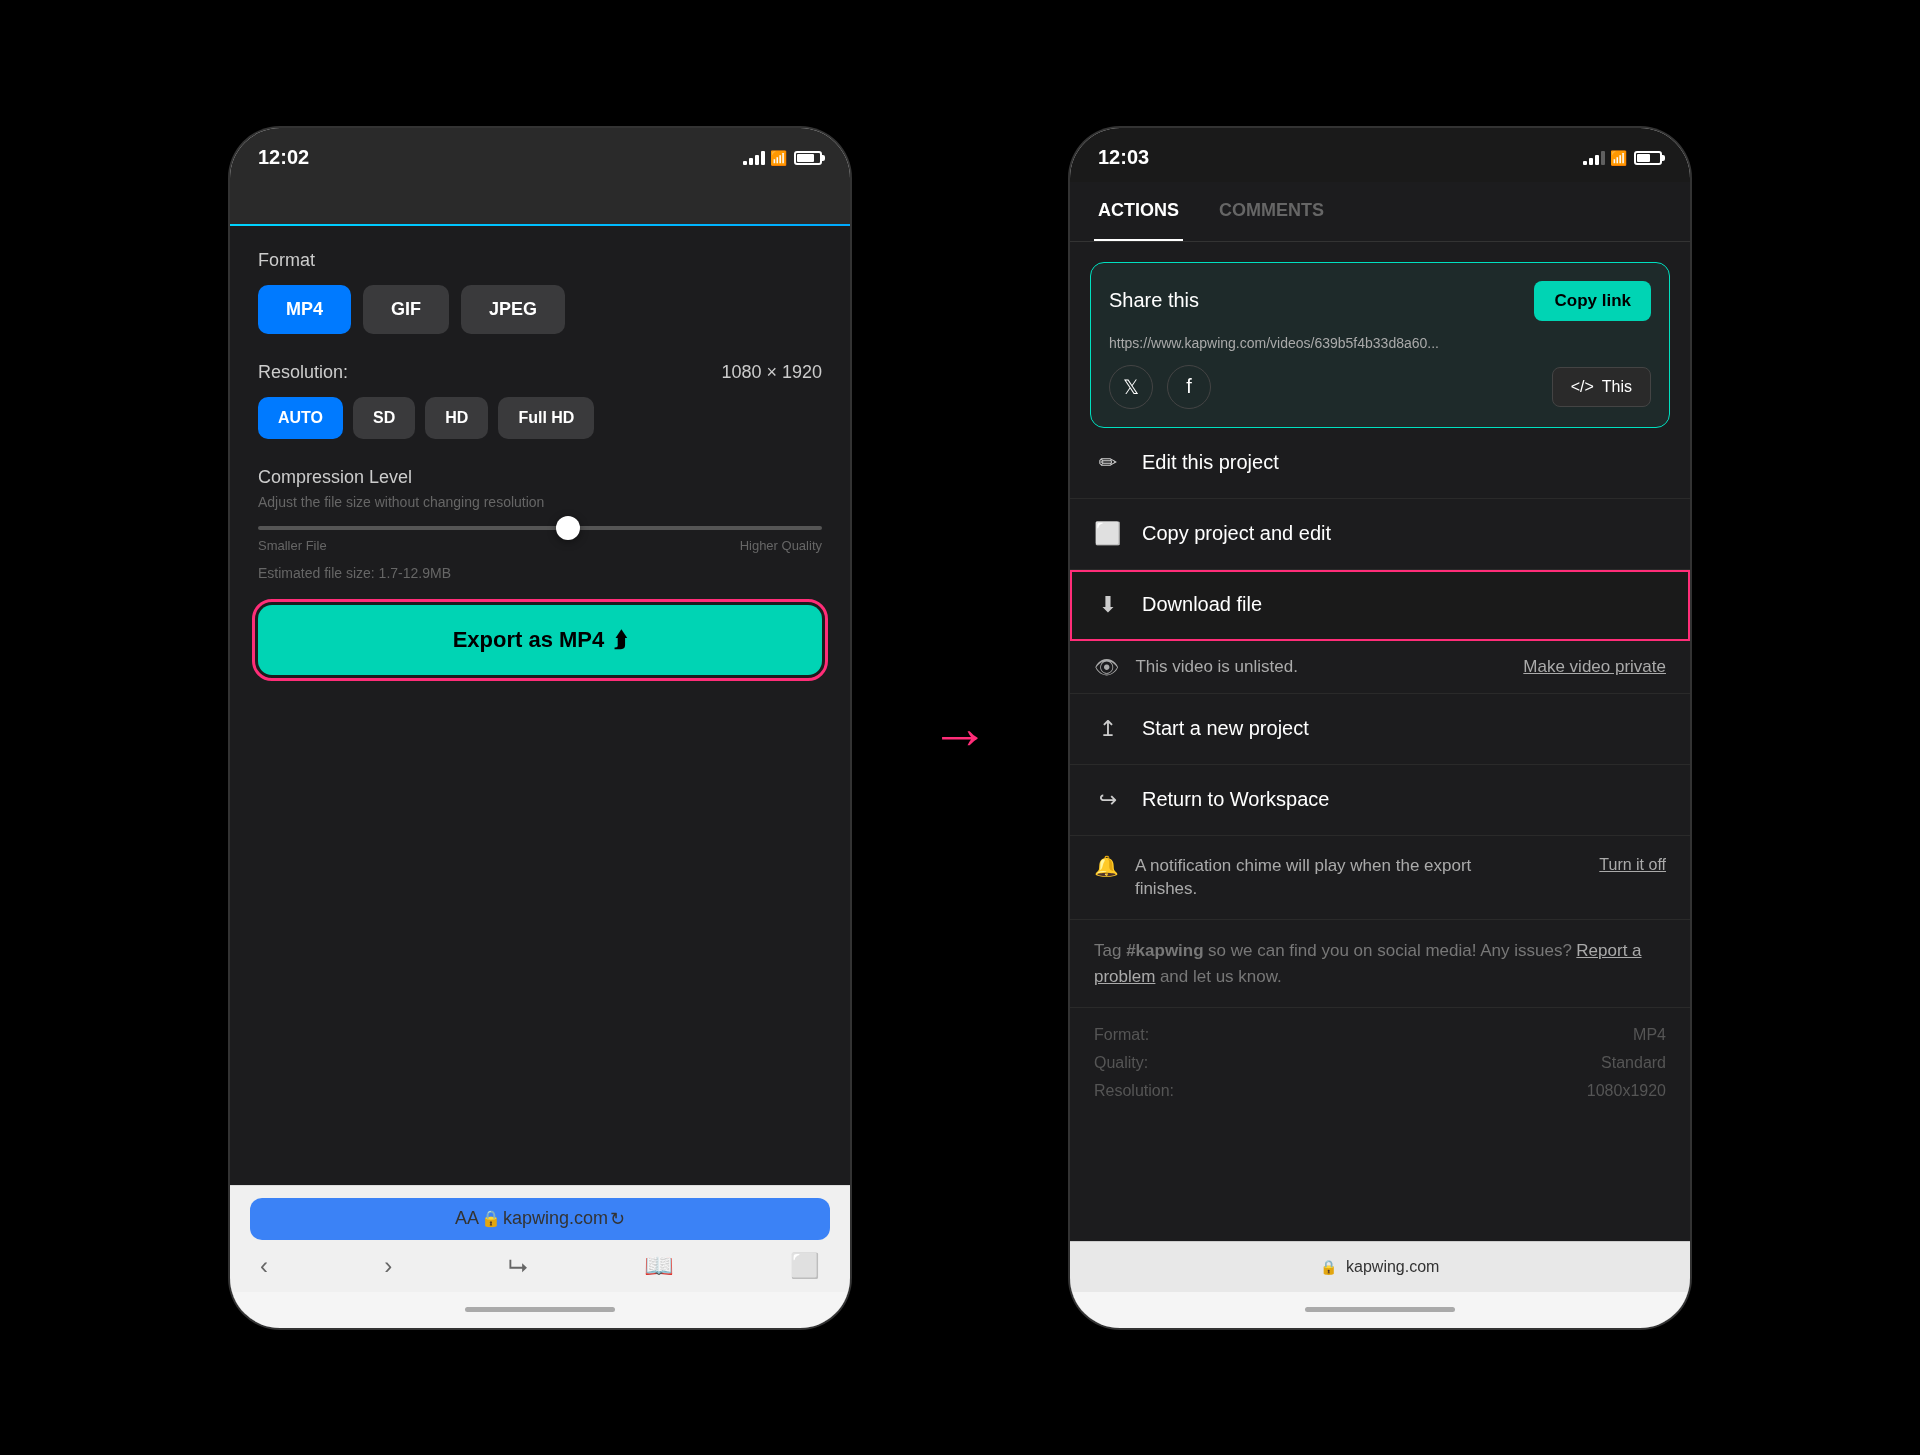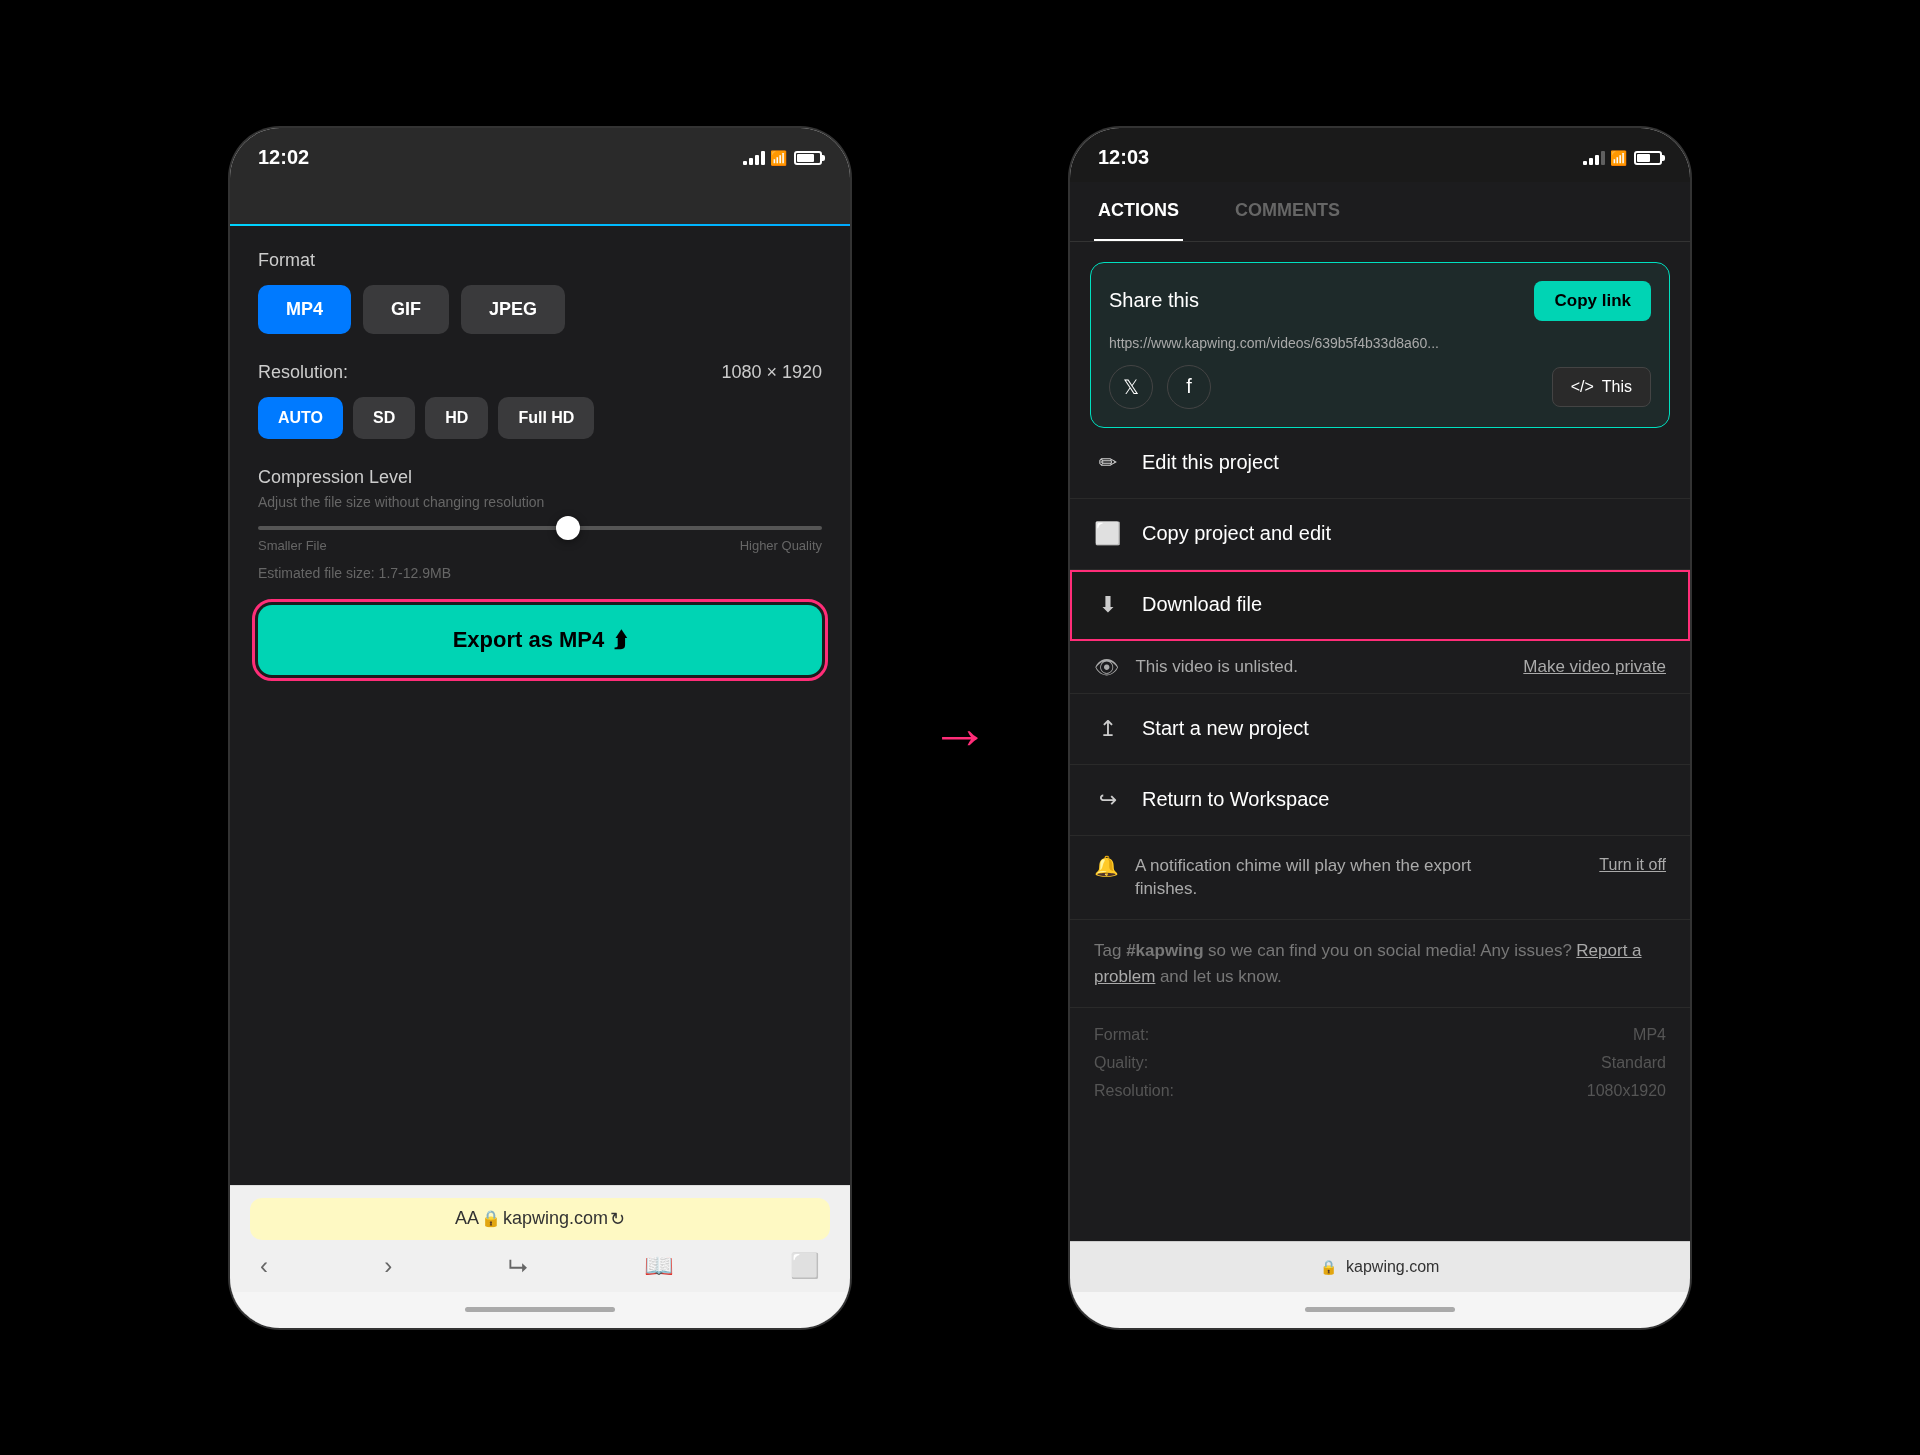--- a/index.html
+++ b/index.html
@@ -344,21 +344,21 @@
       background: #f0f0f0;
       padding: 12px 20px;
       display: flex;
       flex-direction: column;
       gap: 12px;
       border-top: 1px solid #ddd;
       flex-shrink: 0;
     }
 
     .url-bar {
-      background: #fef9c3;
+      background: #3b82f6;
       border-radius: 12px;
       padding: 10px 16px;
       display: flex;
       align-items: center;
       gap: 2px;
       justify-content: center;
     }
 
     .url-text {
       font-size: 18px;
@@ -419,21 +419,20 @@
       border-bottom: 2px solid transparent;
       cursor: pointer;
     }
 
     .tab.active {
       border-bottom: 2px solid #fff;
     }
 
     .tab.inactive {
       color: #666;
-      margin-left: 16px;
     }
 
     .actions-scroll {
       flex: 1;
       overflow-y: auto;
       padding: 0;
     }
 
     
     .share-section {

